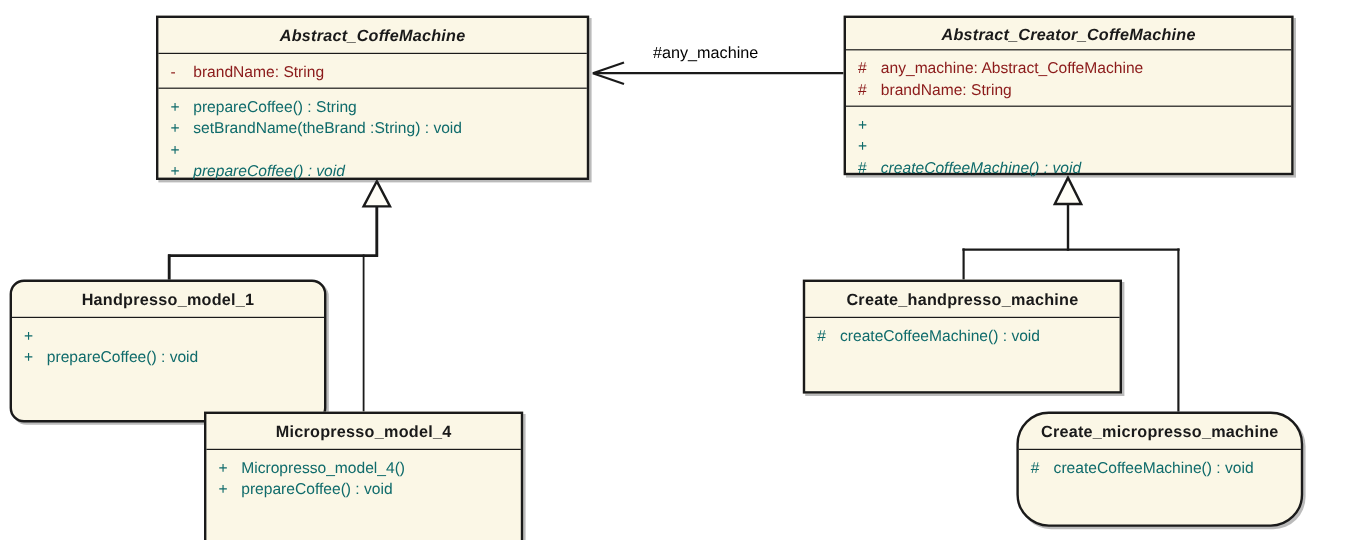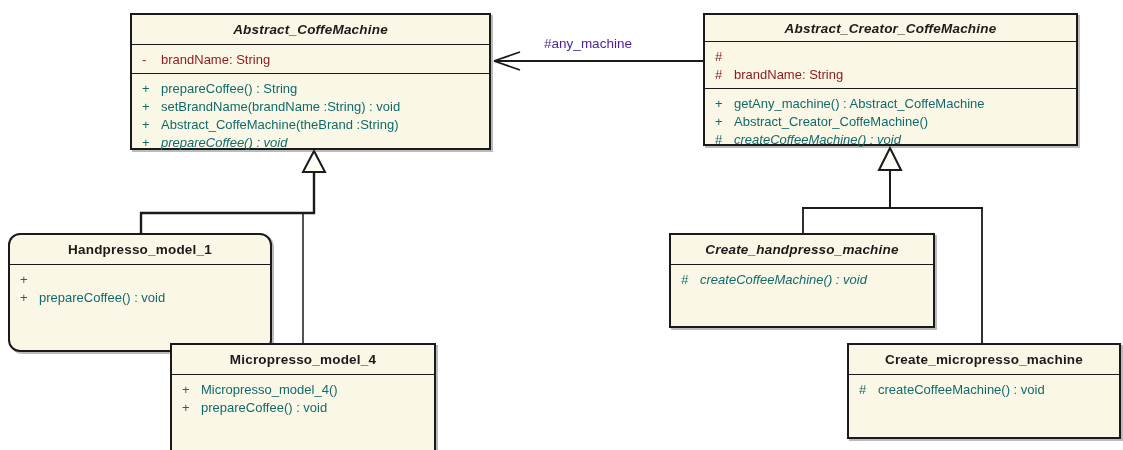--- a/index.html
+++ b/index.html
@@ -63,21 +63,21 @@
   .m-row.attr { color: var(--attribute-text, #8b1a1a); }
   .m-row.meth { color: var(--method-text, #0f6b6b); }
   .m-row.italic .mtext { font-style: italic; }
   .edge-label {
     position: absolute;
     left: 508px;
     top: 36px;
     width: 160px;
     text-align: center;
     font-size: 13.5px;
-    color: #4c1d95;
+    color: #000000;
   }
 </style>
 </head>
 <body>
 
 <div id="canvas">
 
   <svg id="edges" viewBox="0 0 1123 450">
 
     <g>
@@ -113,52 +113,50 @@
         <span class="mtext">brandName: String</span>
       </div>
     </div>
     <div class="c-methods">
       <div class="m-row meth">
         <span class="vis">+</span>
         <span class="mtext">prepareCoffee() : String</span>
       </div>
       <div class="m-row meth">
         <span class="vis">+</span>
-        <span class="mtext">setBrandName(brandName :String) : void</span>
-      </div>
-      <div class="m-row meth">
-        <span class="vis">+</span>
-        <span class="mtext">Abstract_CoffeMachine(theBrand :String)</span>
+        <span class="mtext">setBrandName(theBrand :String) : void</span>
+      </div>
+      <div class="m-row meth">
+        <span class="vis">+</span>
       </div>
       <div class="m-row meth italic">
         <span class="vis">+</span>
         <span class="mtext">prepareCoffee() : void</span>
       </div>
     </div>
   </div>
 
   <div class="uml-class abstract" style="left:703px; top:13px; width:375px; height:133px;">
     <div class="c-title" style="height:26px;">Abstract_Creator_CoffeMachine</div>
     <div class="c-attrs">
       <div class="m-row attr">
         <span class="vis">#</span>
+        <span class="mtext">any_machine: Abstract_CoffeMachine</span>
       </div>
       <div class="m-row attr">
         <span class="vis">#</span>
         <span class="mtext">brandName: String</span>
       </div>
     </div>
     <div class="c-methods">
       <div class="m-row meth">
         <span class="vis">+</span>
-        <span class="mtext">getAny_machine() : Abstract_CoffeMachine</span>
-      </div>
-      <div class="m-row meth">
-        <span class="vis">+</span>
-        <span class="mtext">Abstract_Creator_CoffeMachine()</span>
+      </div>
+      <div class="m-row meth">
+        <span class="vis">+</span>
       </div>
       <div class="m-row meth italic">
         <span class="vis">#</span>
         <span class="mtext">createCoffeeMachine() : void</span>
       </div>
     </div>
   </div>
 
   <div class="uml-class" style="left:8px; top:233px; width:264px; height:119px;border-radius:12px;">
     <div class="c-title">Handpresso_model_1</div>
@@ -180,31 +178,31 @@
         <span class="vis">+</span>
         <span class="mtext">Micropresso_model_4()</span>
       </div>
       <div class="m-row meth">
         <span class="vis">+</span>
         <span class="mtext">prepareCoffee() : void</span>
       </div>
     </div>
   </div>
 
-  <div class="uml-class" style="left:669px; top:233px; width:266px; height:95px;font-style:italic;">
+  <div class="uml-class" style="left:669px; top:233px; width:266px; height:95px;">
     <div class="c-title">Create_handpresso_machine</div>
     <div class="c-methods">
       <div class="m-row meth">
         <span class="vis">#</span>
         <span class="mtext">createCoffeeMachine() : void</span>
       </div>
     </div>
   </div>
 
-  <div class="uml-class" style="left:847px; top:343px; width:274px; height:96px;">
+  <div class="uml-class" style="left:847px; top:343px; width:239px; height:96px;border-radius:27px;">
     <div class="c-title">Create_micropresso_machine</div>
     <div class="c-methods">
       <div class="m-row meth">
         <span class="vis">#</span>
         <span class="mtext">createCoffeeMachine() : void</span>
       </div>
     </div>
   </div>
 
 </div>

